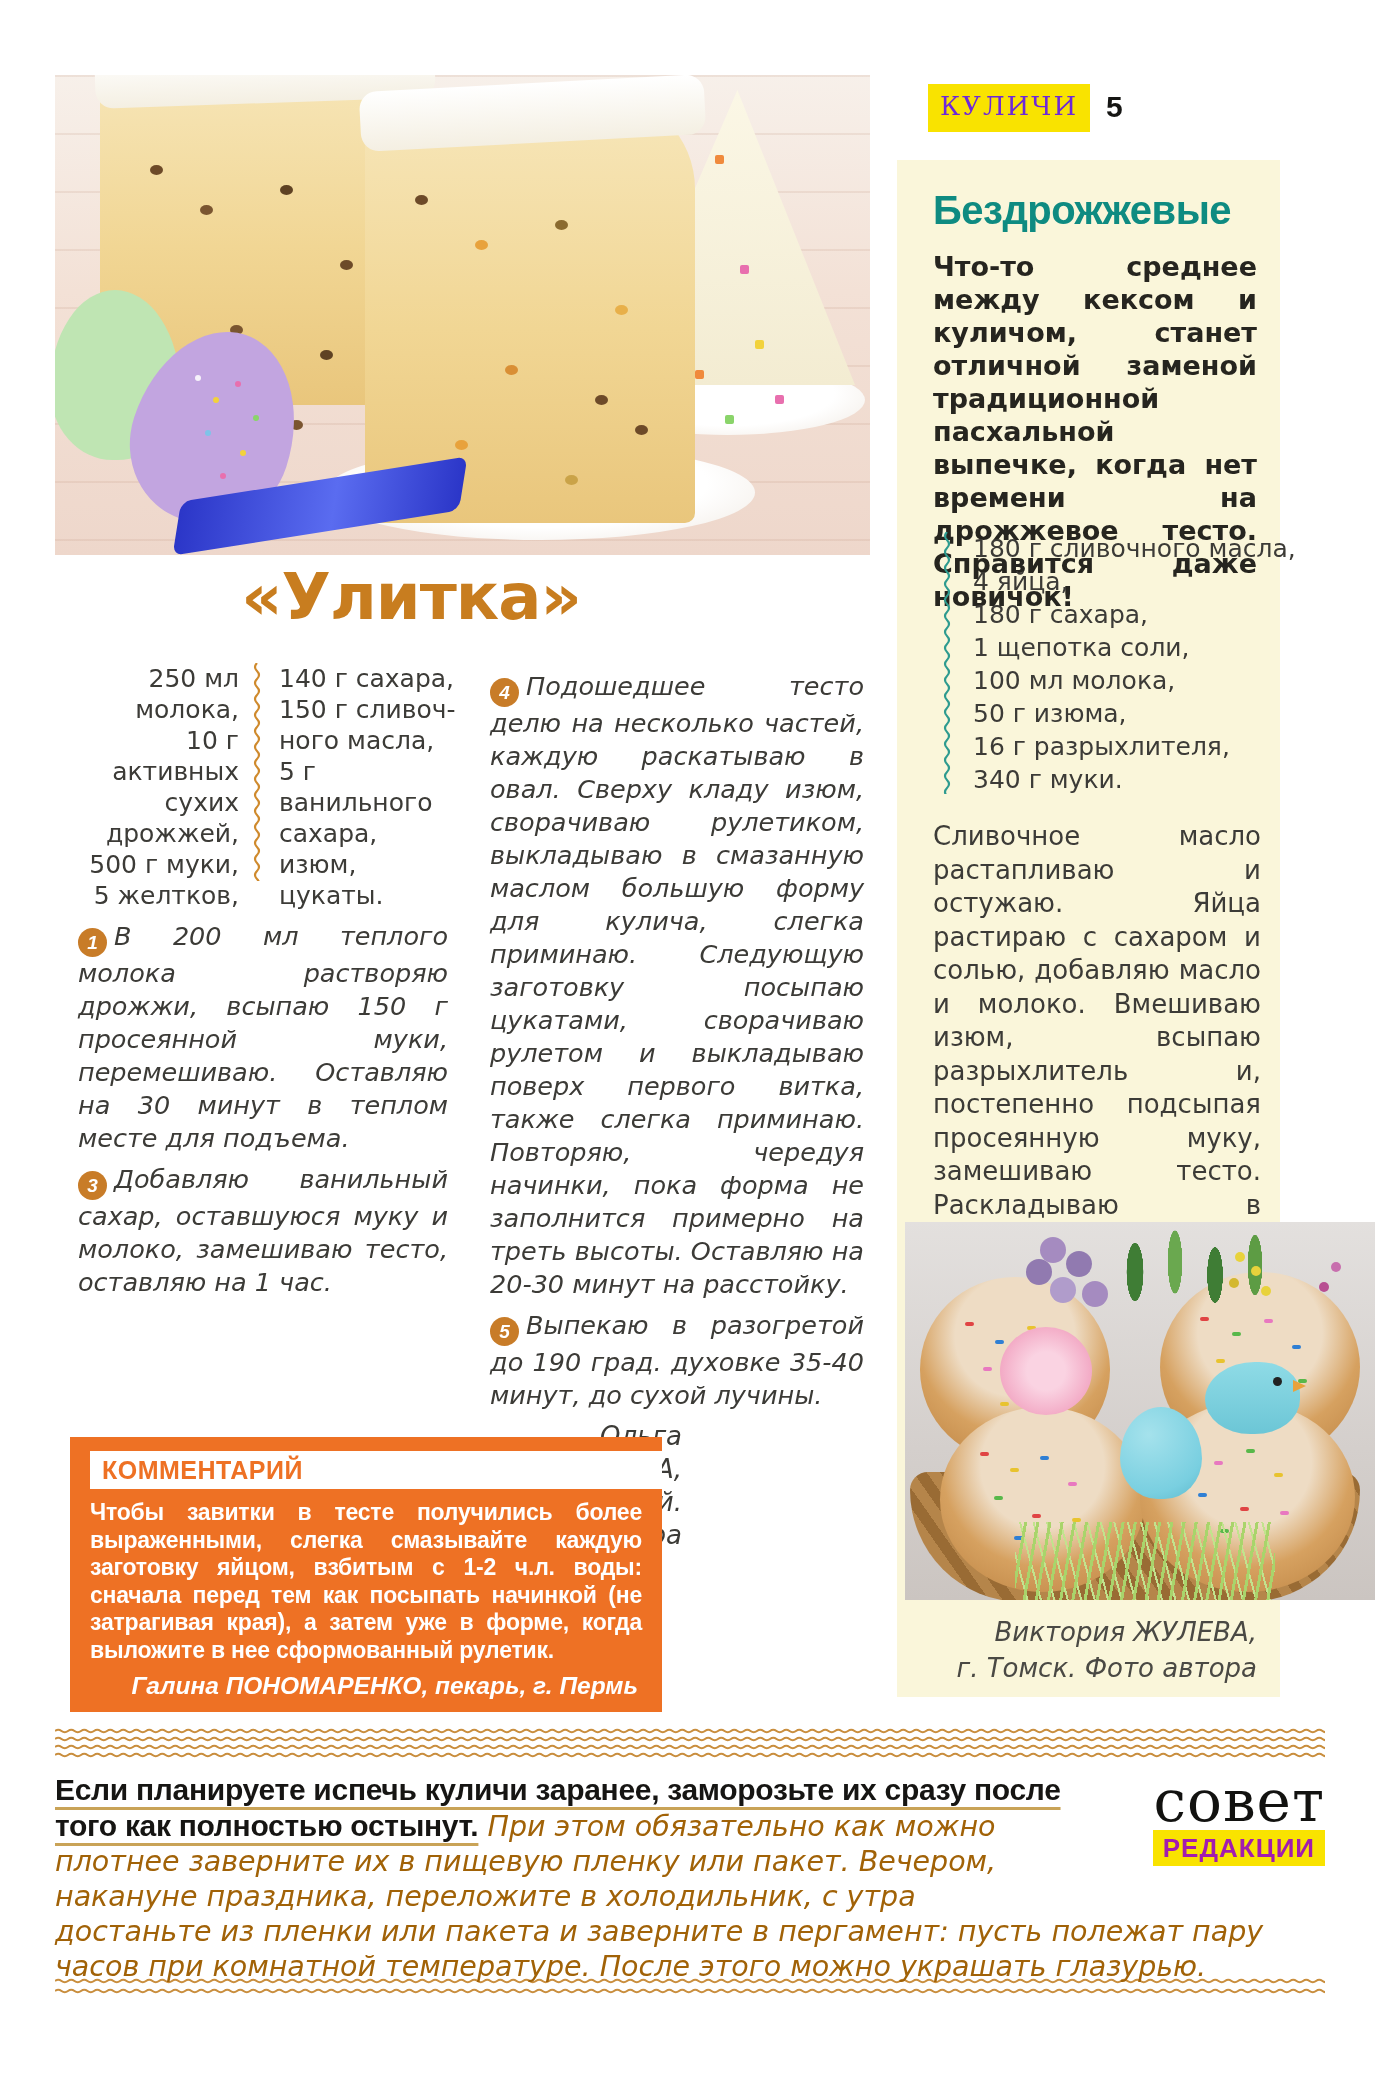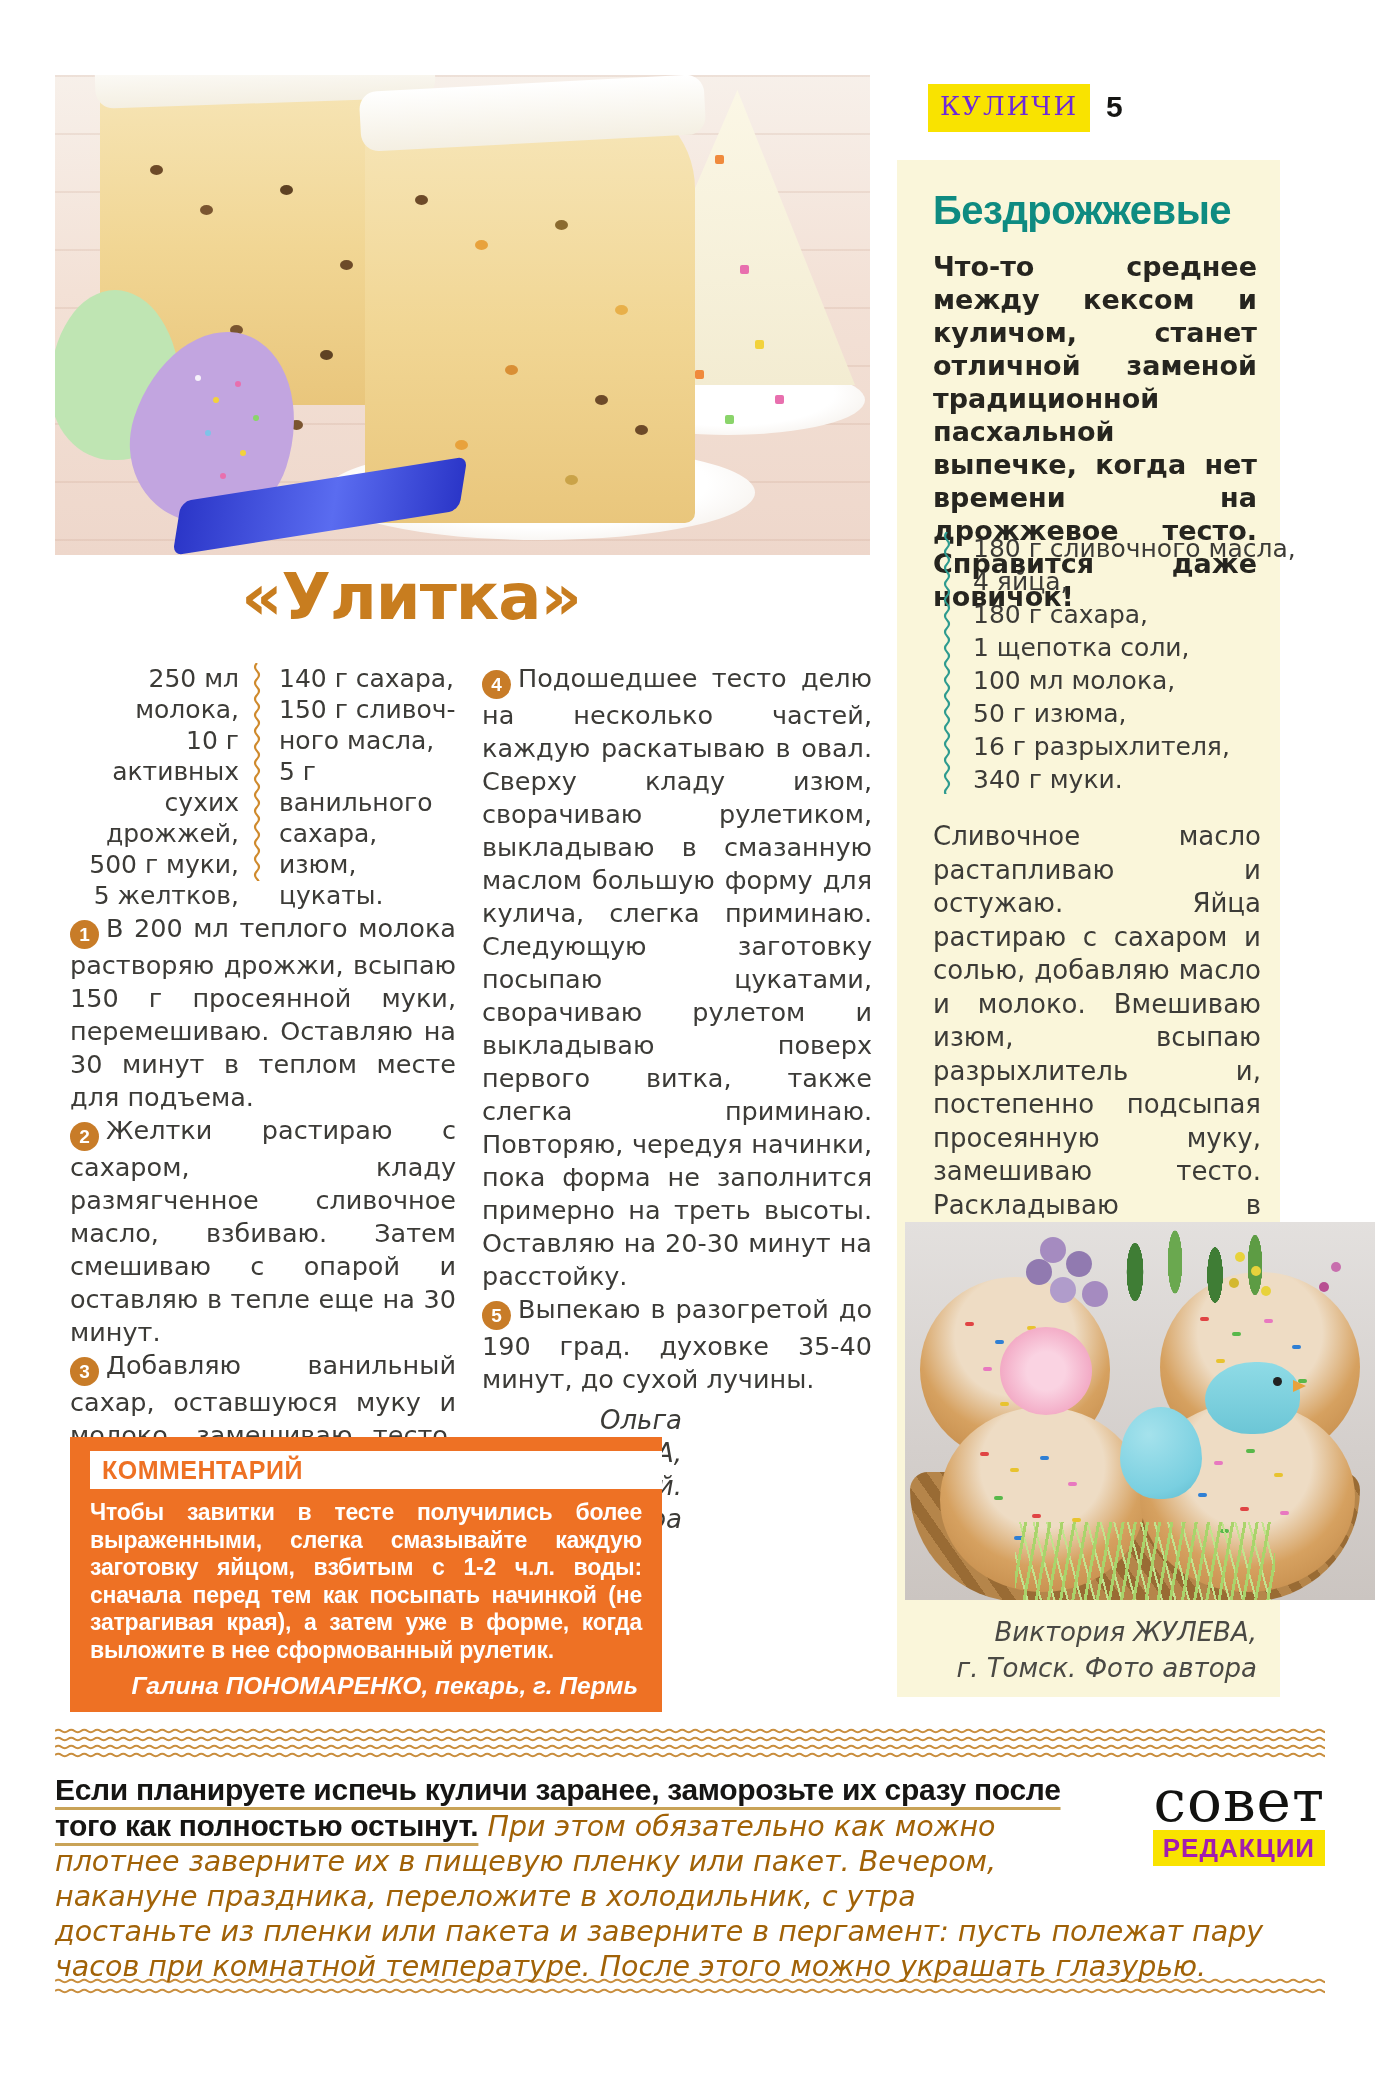--- a/index.html
+++ b/index.html
@@ -48,21 +48,21 @@
   
   .title{position:absolute;left:55px;top:562px;width:712px;text-align:center;
          font-size:64px;line-height:70px;font-weight:bold;color:#c87d1f;letter-spacing:-1px;}
   .ingRow{position:absolute;left:73px;top:663px;width:384px;display:flex;gap:12px;
           font-size:25px;line-height:31px;color:#3c3b37;}
   .ingL{flex:1;text-align:right;}
   .ingR{width:178px;text-align:left;}
   .ingRow span{display:block;}
   .col1{position:absolute;left:70px;top:912px;width:386px;}
   .col2{position:absolute;left:482px;top:662px;width:390px;}
-  .step{margin:0;font-size:25.5px;line-height:33px;text-align:justify;color:#3c3b37;}
+  .step{margin:8px;font-size:25.5px;line-height:33px;text-align:justify;color:#3c3b37;font-style:italic;}
   .stepnum{display:inline-block;width:29px;height:29px;border-radius:50%;background:#c87c28;color:#fff;
            text-align:center;line-height:29px;font-size:19px;font-weight:bold;margin-right:7px;vertical-align:-4px;
            font-family:"Liberation Sans",sans-serif;}
   .credit{margin-top:8px;padding-right:190px;text-align:right;font-style:italic;font-size:26px;line-height:33px;color:#3c3b37;}
   .credit span{display:block;}
 
   
   .comment{position:absolute;left:70px;top:1437px;width:560px;background:#ee7124;padding:12px 16px 12px 16px;}
   .combar{background:#ffffff;height:38px;margin:2px -16px 10px 4px;display:flex;align-items:center;}
   .comlabel{color:#ee7124;font-weight:bold;font-size:25px;letter-spacing:.5px;padding-left:12px;
@@ -194,23 +194,20 @@
       <span>изюм,</span>
       <span>цукаты.</span>
     </div>
   </div>
 
   <div class="col1">
     <p class="step">
       <span class="stepnum">1</span><span>В 200 мл теплого молока растворяю дрожжи, всыпаю 150 г просеянной муки, перемешиваю. Оставляю на 30 минут в теплом месте для подъема.</span>
     </p>
     <p class="step">
-      <span class="stepnum">2</span><span>Желтки растираю с сахаром, кладу размягченное сливочное масло, взбиваю. Затем смешиваю с опарой и оставляю в тепле еще на 30 минут.</span>
-    </p>
-    <p class="step">
       <span class="stepnum">3</span><span>Добавляю ванильный сахар, оставшуюся муку и молоко, замешиваю тесто, оставляю на 1 час.</span>
     </p>
   </div>
 
   <div class="col2">
     <p class="step">
       <span class="stepnum">4</span><span>Подошедшее тесто делю на несколько частей, каждую раскатываю в овал. Сверху кладу изюм, сворачиваю рулетиком, выкладываю в смазанную маслом большую форму для кулича, слегка приминаю. Следующую заготовку посыпаю цукатами, сворачиваю рулетом и выкладываю поверх первого витка, также слегка приминаю. Повторяю, чередуя начинки, пока форма не заполнится примерно на треть высоты. Оставляю на 20-30 минут на расстойку.</span>
     </p>
     <p class="step">
       <span class="stepnum">5</span><span>Выпекаю в разогретой до 190 град. духовке 35-40 минут, до сухой лучины.</span>

